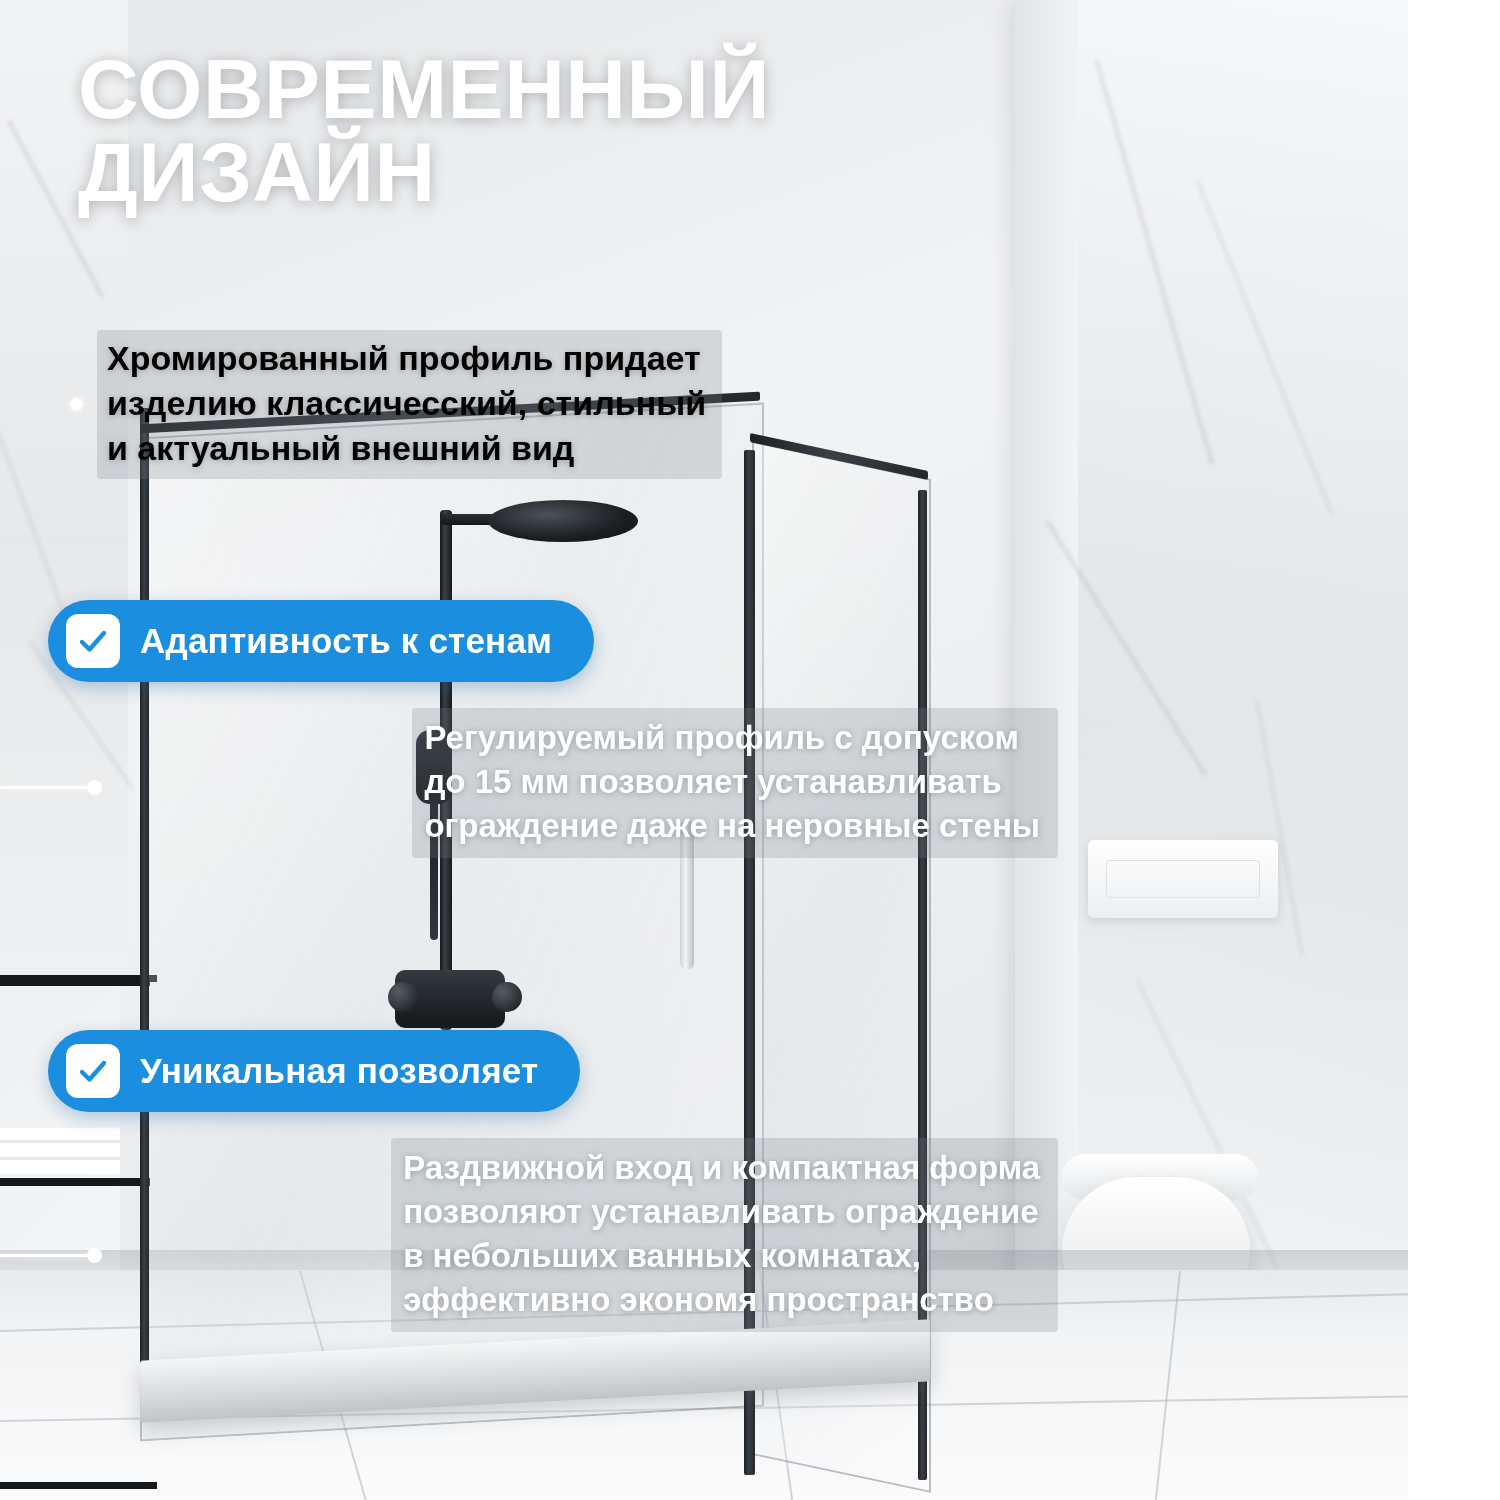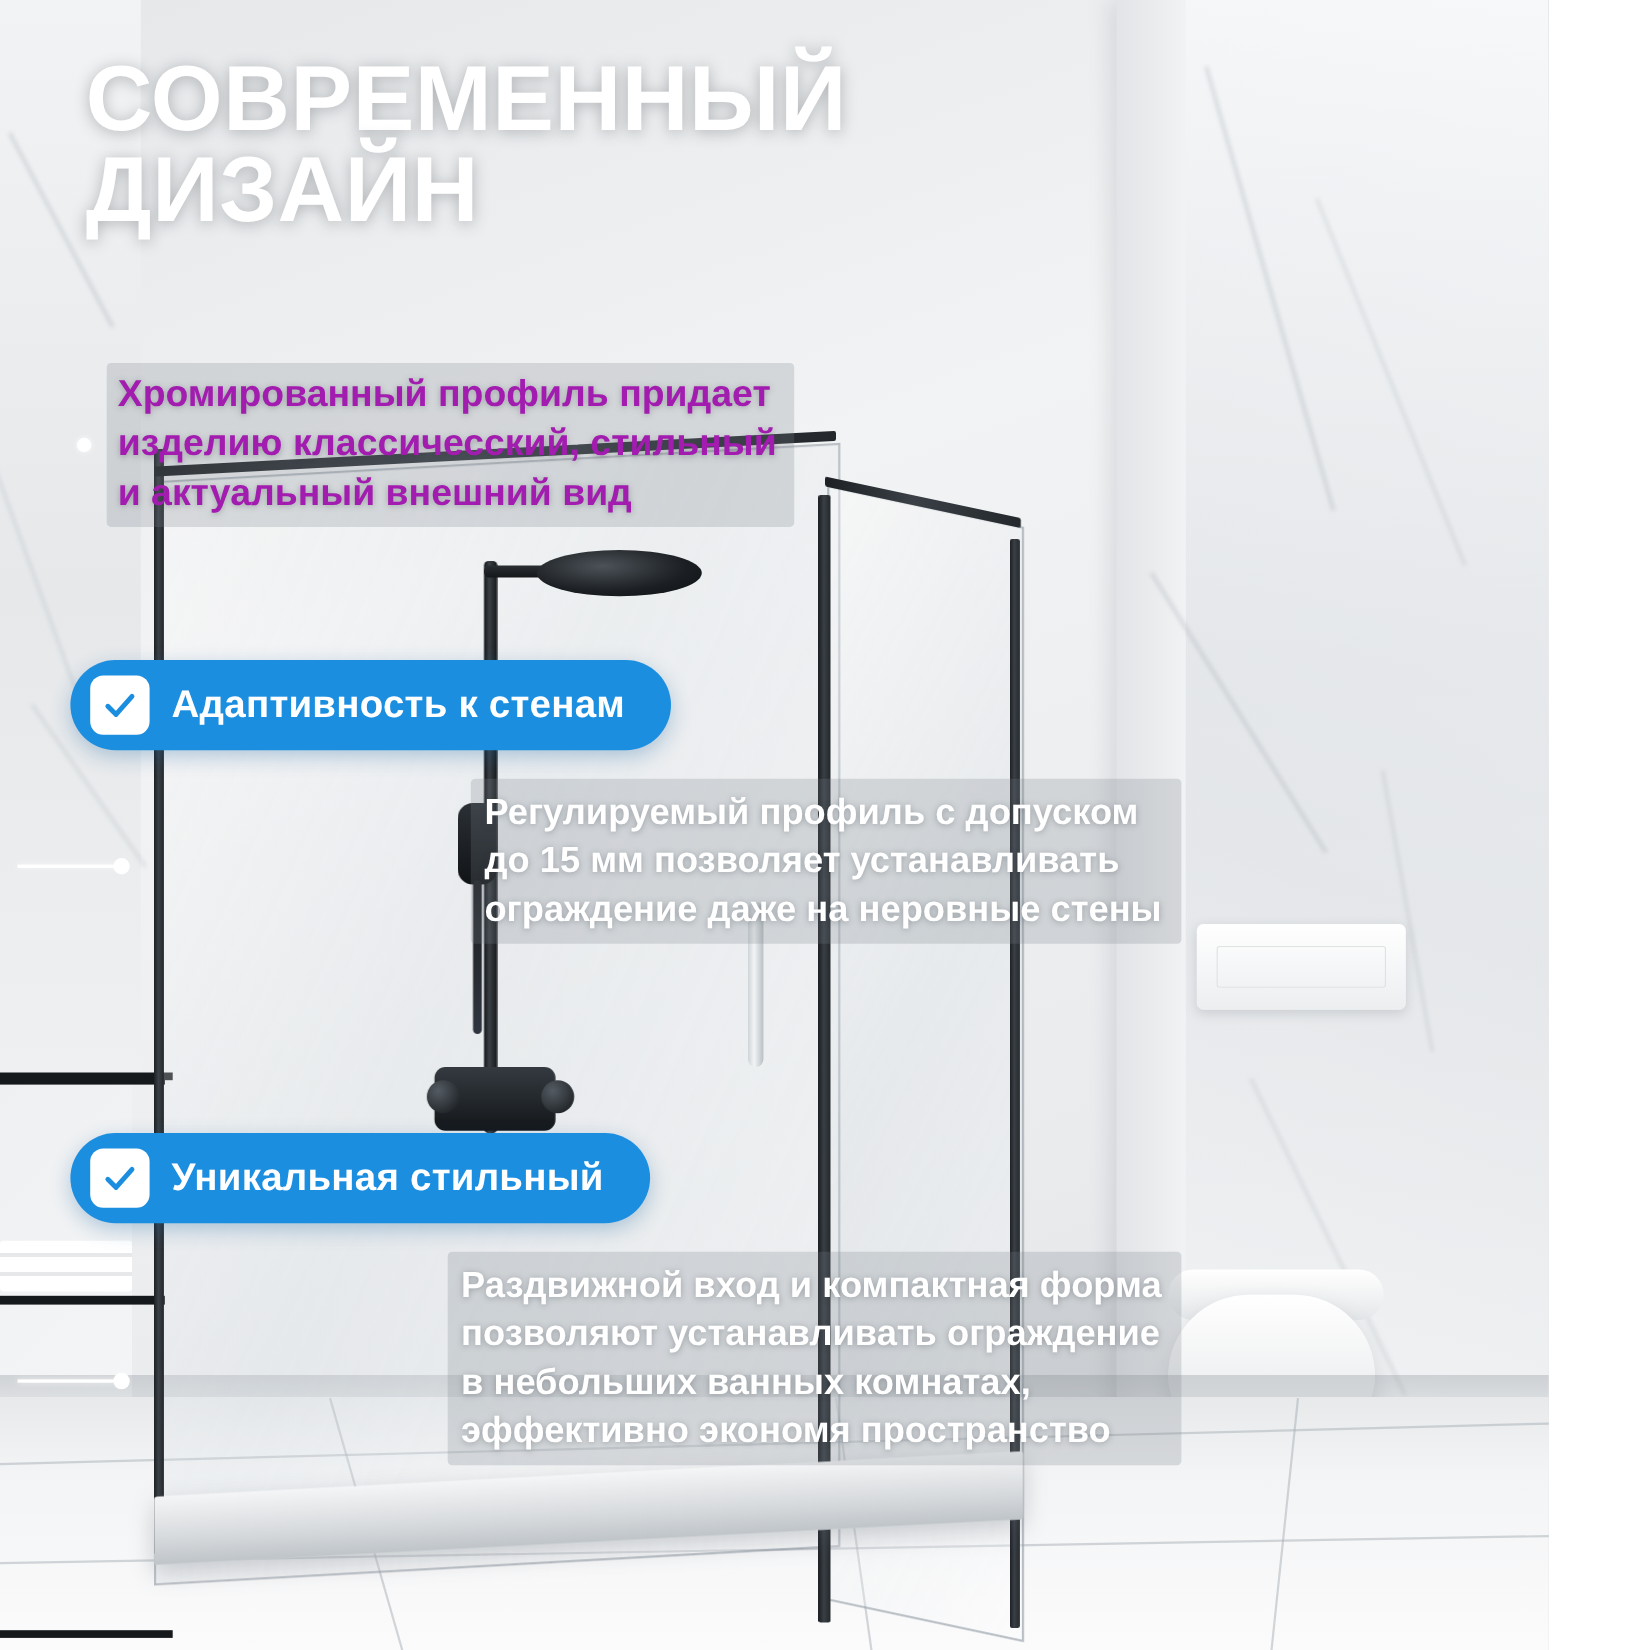--- a/index.html
+++ b/index.html
@@ -238,31 +238,31 @@
   .bullet-dot {
     width: 13px; height: 13px; border-radius: 50%;
     background: #ffffff;
     flex: 0 0 13px;
     box-shadow: 0 0 6px rgba(255,255,255,0.8);
   }
   .lead-text {
     font-size: 34px;
     line-height: 1.32;
     font-weight: bold;
-    color: #a21caf;
+    color: #000000;
     background: rgba(120,128,136,0.24);
     padding: 6px 16px 8px 10px;
     border-radius: 4px;
     white-space: pre-line;
     text-shadow: 0 1px 6px rgba(50,56,62,0.35);
   }
 
   .feature {
     position: absolute;
-    left: 64px;
+    left: 48px;
     width: 1010px;
   }
   .feature-head {
     display: inline-flex;
     align-items: center;
     gap: 20px;
     background: #1b8ee0;
     border-radius: 44px;
     padding: 14px 42px 14px 18px;
     box-shadow: 0 6px 18px rgba(27,100,160,0.3);
@@ -411,21 +411,21 @@
     </div>
   </div>
 
   <div class="feature" id="feature-2">
     <div class="feature-head">
       <span class="check-box">
         <svg width="34" height="34" viewBox="0 0 34 34" aria-hidden="true">
           <path d="M6 18 L13.5 25.5 L28 9" fill="none" stroke="#1b8ee0" stroke-width="4.4" stroke-linecap="round" stroke-linejoin="round"></path>
         </svg>
       </span>
-      <span class="feature-title">Уникальная стильный</span>
+      <span class="feature-title">Уникальная позволяет</span>
     </div>
     <div class="feature-body">
       <div class="connector" style="top:116px;">
         <span class="knob"></span>
       </div>
       <div class="feature-text">Раздвижной вход и компактная форма
 позволяют устанавливать ограждение
 в небольших ванных комнатах,
 эффективно экономя пространство</div>
     </div>

